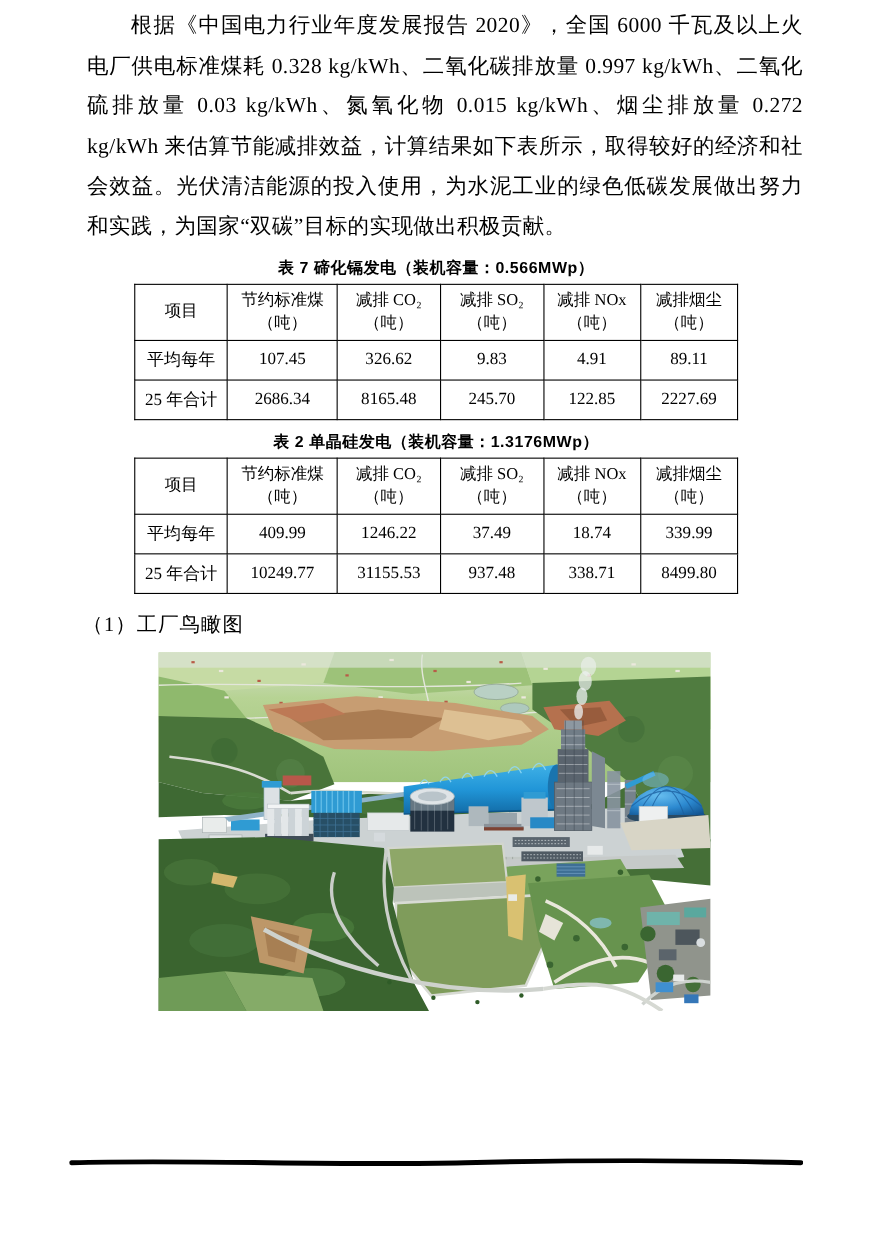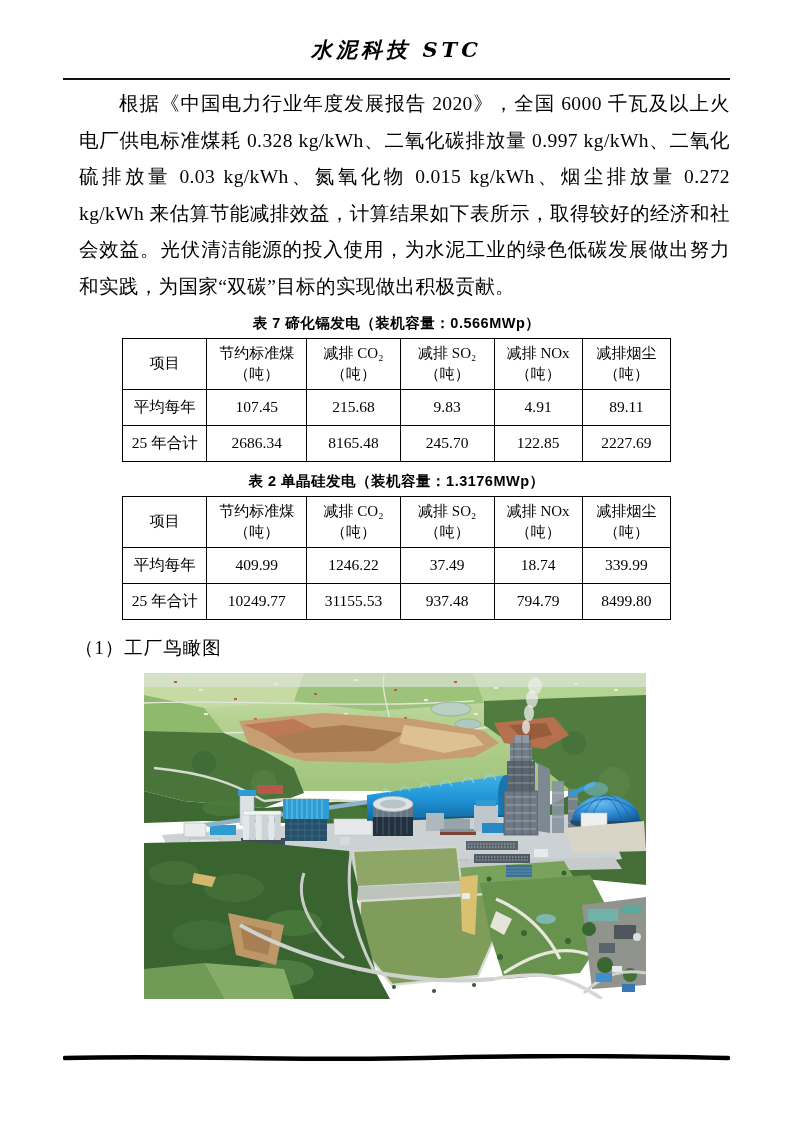--- a/index.html
+++ b/index.html
@@ -48,24 +48,20 @@
     position:relative;text-align:center;margin-top:2px;
     font-family:"Liberation Sans","DejaVu Sans",sans-serif;font-size:11px;
   }
   .issue{position:absolute;right:2px;top:0;}
 </style>
 </head>
 <body>
 
 <div class="page">
 
-  <div class="margins header">
-    <div class="journal-title">水泥科技 STC</div>
-    <hr class="header-rule">
-  </div>
 
   <div class="margins">
 
     <p class="body-par">根据《中国电力行业年度发展报告 2020》，全国 6000 千瓦及以上火电厂供电标准煤耗 0.328 kg/kWh、二氧化碳排放量 0.997 kg/kWh、二氧化硫排放量 0.03 kg/kWh、氮氧化物 0.015 kg/kWh、烟尘排放量 0.272 kg/kWh 来估算节能减排效益，计算结果如下表所示，取得较好的经济和社会效益。光伏清洁能源的投入使用，为水泥工业的绿色低碳发展做出努力和实践，为国家“双碳”目标的实现做出积极贡献。</p>
 
     <div class="tbl-caption">表 7 碲化镉发电（装机容量：0.566MWp）</div>
     <table class="data-table">
       <colgroup>
         <col style="width:15.4%">
           <col style="width:18.2%">
@@ -96,21 +92,21 @@
               <div>（吨）</div>
             </th>
         <th>
               <div>减排烟尘</div>
               <div>（吨）</div>
             </th>
       </tr>
       <tr>
         <td>平均每年</td>
         <td>107.45</td>
-        <td>215.68</td>
+        <td>326.62</td>
         <td>9.83</td>
         <td>4.91</td>
         <td>89.11</td>
       </tr>
       <tr>
         <td>25 年合计</td>
         <td>2686.34</td>
         <td>8165.48</td>
         <td>245.70</td>
         <td>122.85</td>
@@ -161,21 +157,21 @@
         <td>1246.22</td>
         <td>37.49</td>
         <td>18.74</td>
         <td>339.99</td>
       </tr>
       <tr>
         <td>25 年合计</td>
         <td>10249.77</td>
         <td>31155.53</td>
         <td>937.48</td>
-        <td>794.79</td>
+        <td>338.71</td>
         <td>8499.80</td>
       </tr>
       </tbody>
     </table>
 
 
     <div class="fig-caption">（1）工厂鸟瞰图</div>
 
     <div class="photo-wrap">
       <svg width="502" height="326" viewBox="0 0 502 326">

